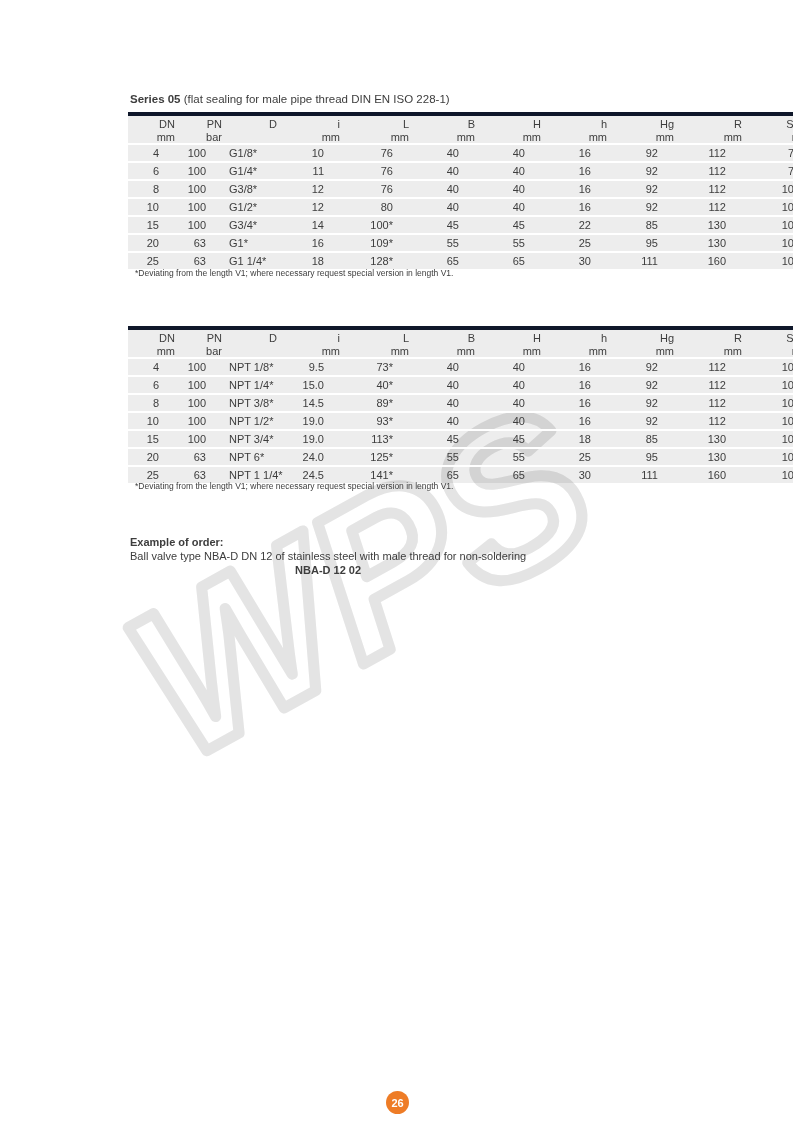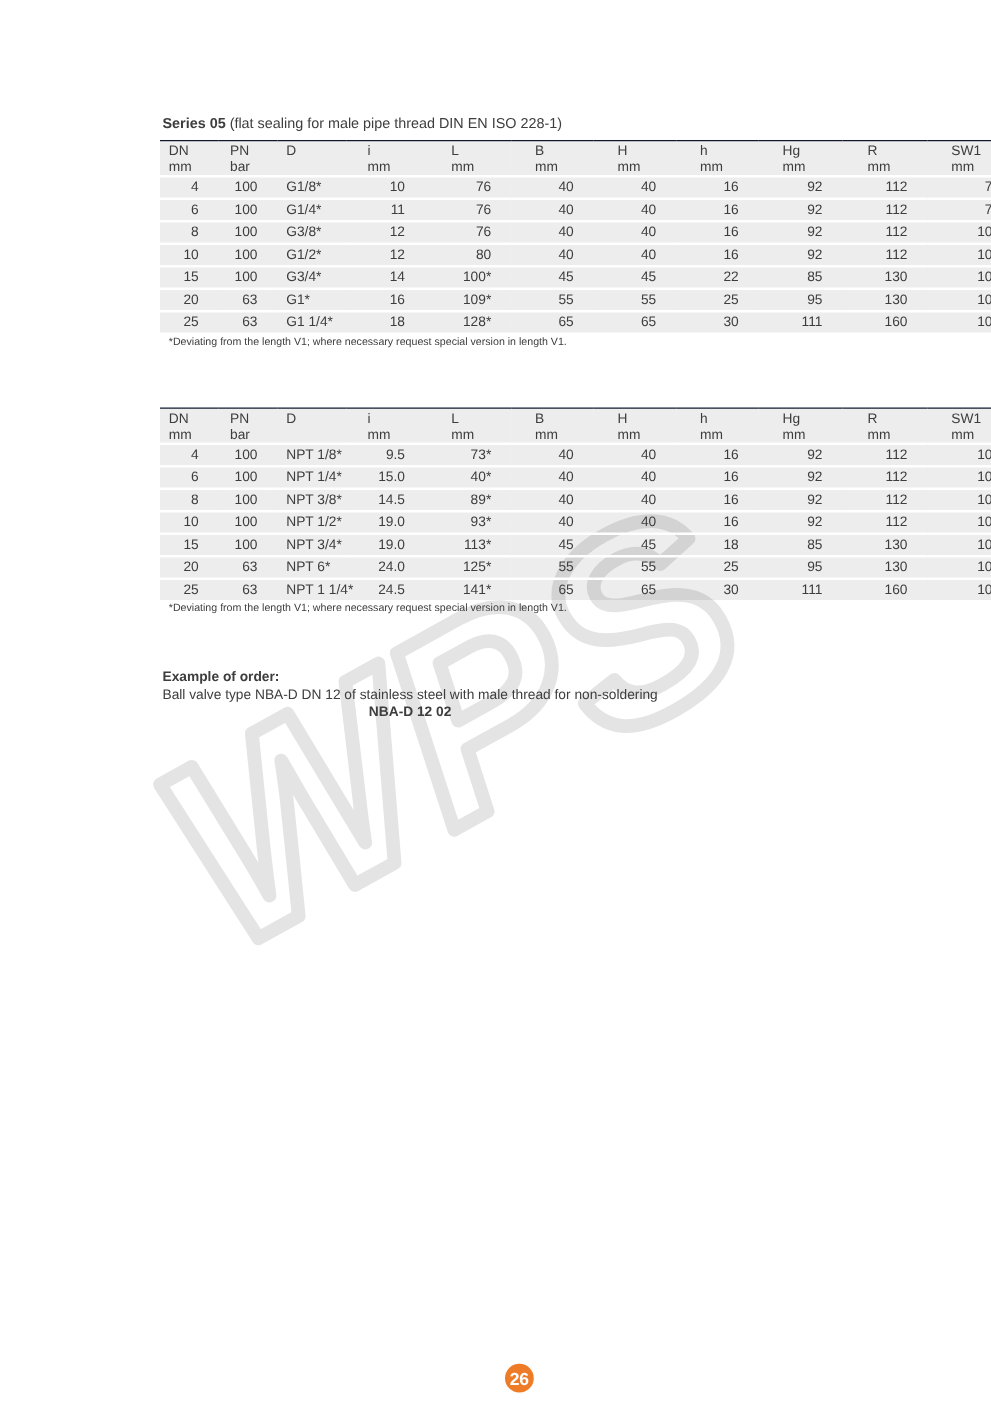--- a/index.html
+++ b/index.html
@@ -39,23 +39,23 @@
     width: 569px;
     border-collapse: collapse;
     table-layout: fixed;
     font-size: 11px;
     z-index: 1;
   }
   #table1 { top: 112px; }
   #table2 { top: 326px; }
   table.data th {
     background: rgba(0,0,0,0.072);
-    border-top: 1px solid #0f172a;
+    border-top: 4px solid #0f172a;
     font-weight: normal;
-    text-align: left;
+    text-align: right;
     vertical-align: top;
     padding: 2px 0 0 0;
     height: 25px;
     box-sizing: content-box;
   }
   table.data th div { line-height: 12.5px; }
   table.data td {
     background: rgba(0,0,0,0.072);
     border-top: 2px solid #ffffff;
     height: 16px;
@@ -106,27 +106,27 @@
     font-weight: bold;
     width: 95px;
     flex: none;
     white-space: nowrap;
   }
   .example-text { white-space: nowrap; }
   .example-text .bold-line { font-weight: bold; text-align: center; }
   
   .page-badge {
     position: absolute;
-    left: 404px;
+    left: 386px;
     top: 1091px;
     width: 23px;
     height: 23px;
     border-radius: 50%;
     color: #ffffff;
-    font-size: 14px;
+    font-size: 11px;
     font-weight: bold;
     display: flex;
     align-items: center;
     justify-content: center;
     z-index: 1;
   }
 </style>
 </head>
 <body>
 

